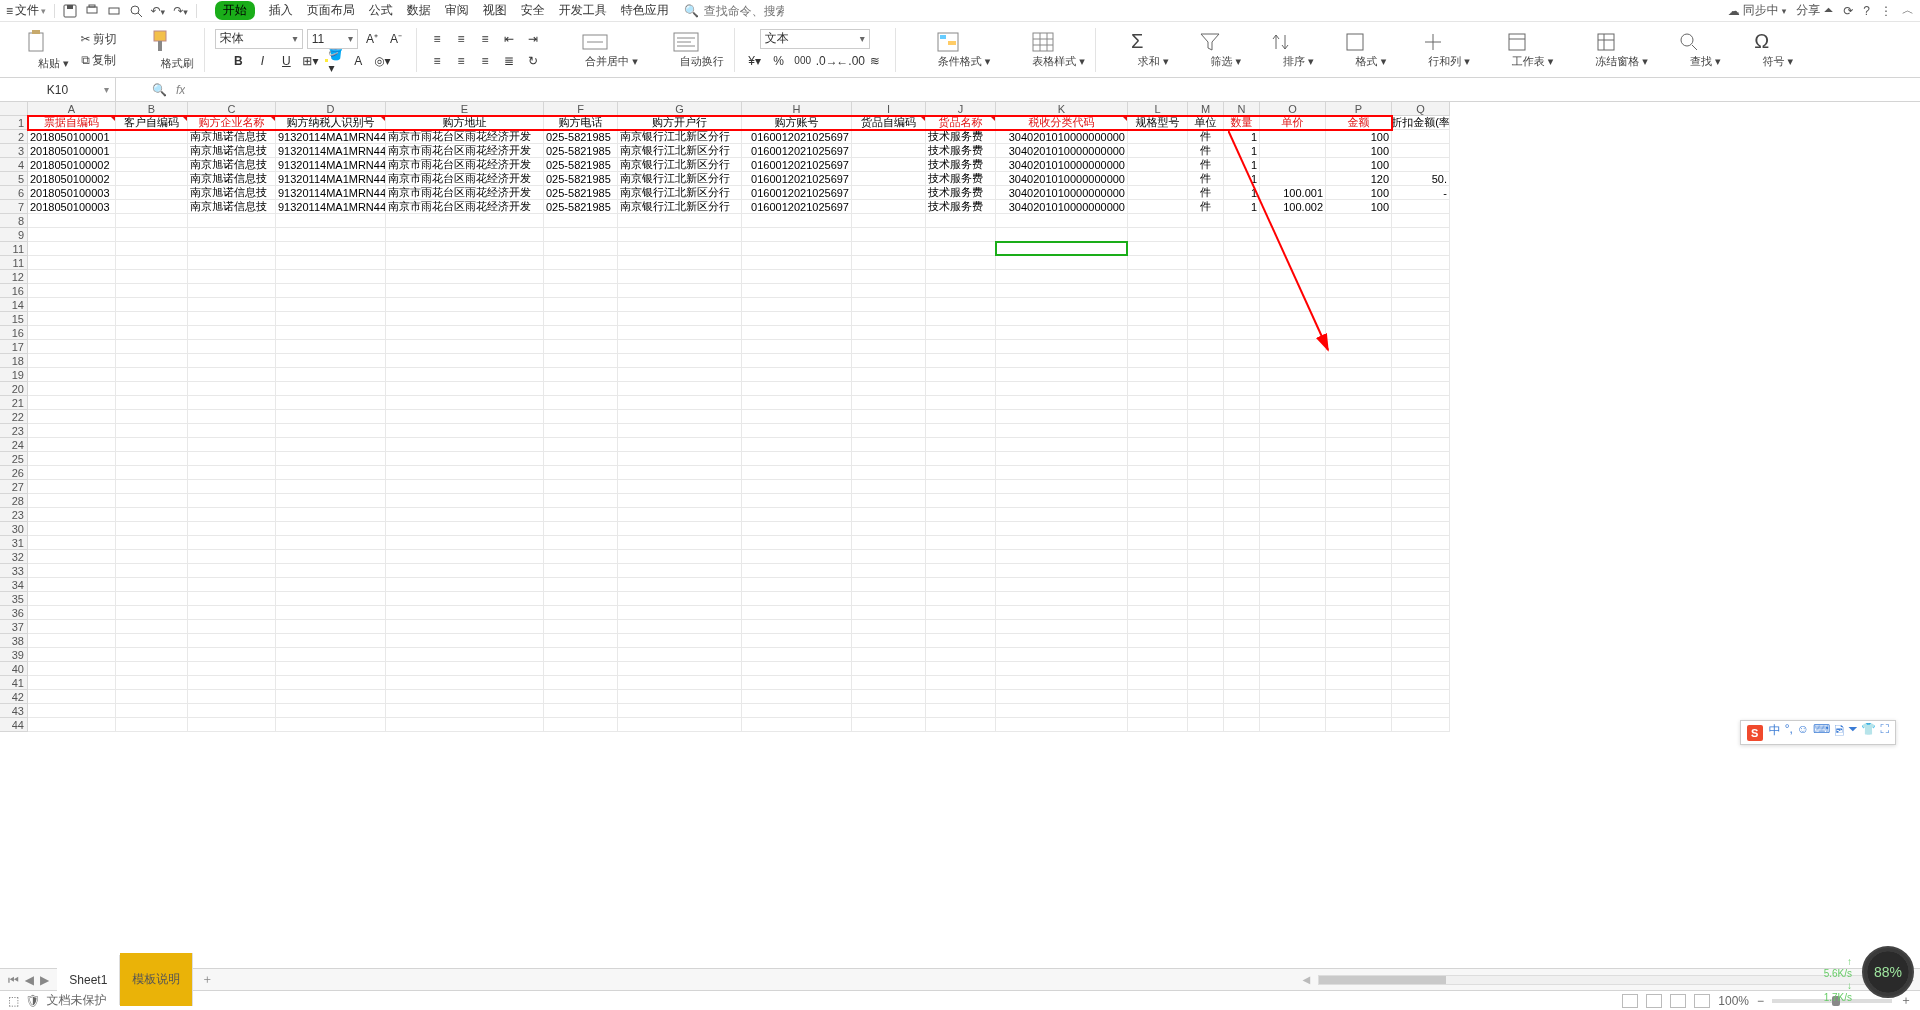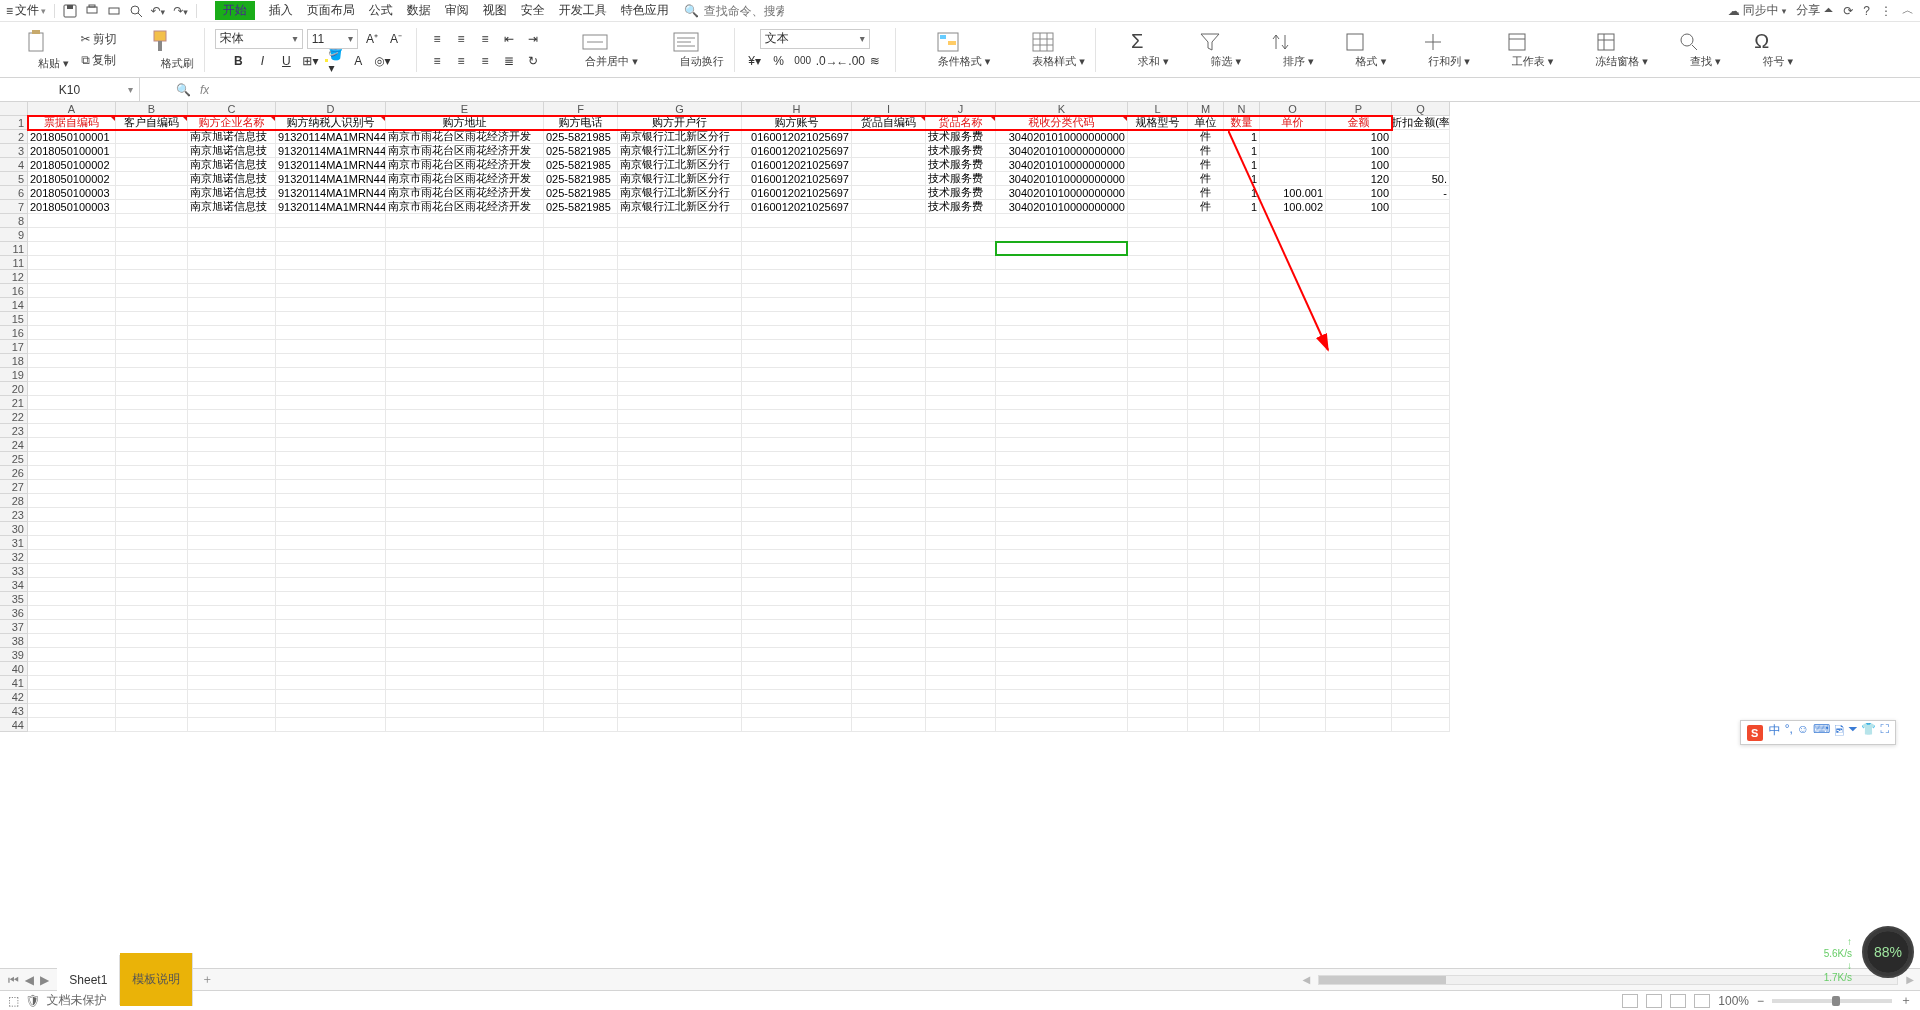--- a/index.html
+++ b/index.html
@@ -15,21 +15,21 @@
   padding: 0 6px;
   border-bottom: 1px solid #e5e5e5;
   background: #fff;
 }
 .menubar .file-btn { display:flex; align-items:center; gap:2px; cursor:pointer; font-size:12px; }
 .menubar .sep { width:1px; height:14px; background:#ddd; margin:0 2px; }
 .menubar .qat { display:flex; align-items:center; gap:8px; }
 .menubar .qat svg { display:block; }
 .menubar .tabs { display:flex; align-items:center; gap:14px; margin-left:10px; }
 .menubar .tab { cursor:pointer; }
-.menubar .tab.active { background:#1aad19; color:#4c1d95; padding:1px 8px; border-radius:0; }
+.menubar .tab.active { background:#1aad19; color:#000000; padding:1px 8px; border-radius:7px; }
 .menubar .search { display:flex; align-items:center; gap:4px; margin-left:10px; color:#888; }
 .menubar .search input { border:none; outline:none; font-size:12px; width:80px; }
 .menubar .right { margin-left:auto; display:flex; align-items:center; gap:10px; color:#555; }
 .menubar .right .sync { display:flex; align-items:center; gap:3px; }
 
 
 .ribbon {
   height: 56px;
   display: flex;
   align-items: center;
@@ -55,21 +55,21 @@
 
 
 .formula-bar {
   height: 24px;
   display:flex;
   align-items:center;
   border-bottom: 1px solid #d4d4d4;
   background: #fff;
 }
 .formula-bar .namebox {
-  width: 140px; height:100%;
+  width: 116px; height:100%;
   display:flex; align-items:center; justify-content:center;
   border-right:1px solid #d4d4d4;
   position:relative;
 }
 .formula-bar .namebox span { flex:1; text-align:center; }
 .formula-bar .namebox::after { content:"▾"; position:absolute; right:6px; color:#888; font-size:10px; }
 .formula-bar .fx { width:28px; display:flex; align-items:center; justify-content:center; color:#888; margin-left:30px;}
 .formula-bar .fx-label { font-style:italic; color:#888; margin-left:2px; }
 .formula-bar input { flex:1; border:none; outline:none; padding:0 6px; font-size:12px; }
 
@@ -176,21 +176,21 @@
   border:1px solid #ccc;
   box-shadow:0 1px 4px rgba(0,0,0,.15);
   padding:1px 6px;
   font-size:12px;
   z-index:50;
 }
 .ime-bar .s { background:#f04a2d; color:#fff; font-weight:bold; width:16px;height:16px;border-radius:2px;display:flex;align-items:center;justify-content:center; font-size:11px;}
 
 
 .gauge {
-  position:absolute; right:6px; bottom:32px;
+  position:absolute; right:6px; bottom:12px;
   width:52px;height:52px;border-radius:50%;
   background:radial-gradient(circle at 50% 50%, #2a2a2a 0 60%, #3a3a3a 61% 100%);
   color:#9fe69f;
   display:flex;flex-direction:column;align-items:center;justify-content:center;
   font-size:9px;
   z-index:50;
   border:2px solid #444;
 }
 .gauge .pct { font-size:14px; }
 .gauge .rates { position:absolute; right:60px; top:8px; color:#6c6; font-size:10px; text-align:right; line-height:12px;}

